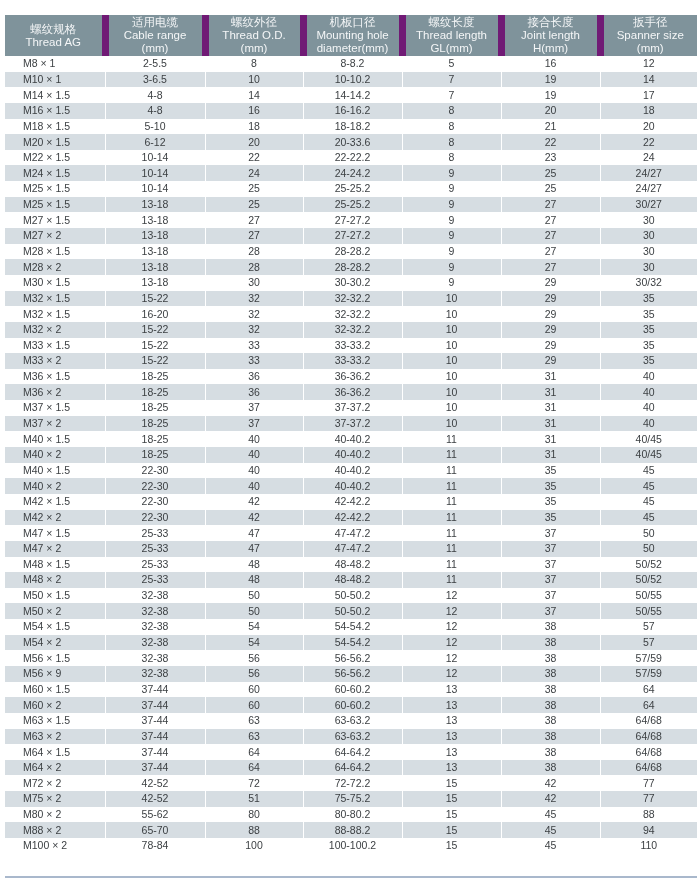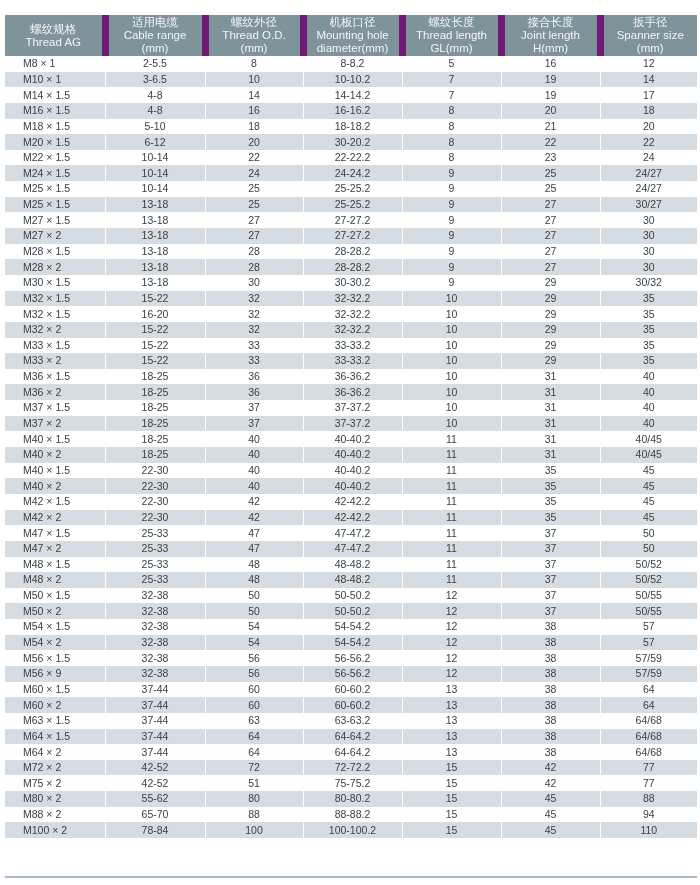--- a/index.html
+++ b/index.html
@@ -121,21 +121,21 @@
           <td>18</td>
           <td>18-18.2</td>
           <td>8</td>
           <td>21</td>
           <td>20</td>
         </tr>
         <tr>
           <td>M20 × 1.5</td>
           <td>6-12</td>
           <td>20</td>
-          <td>30-20.2</td>
+          <td>20-33.6</td>
           <td>8</td>
           <td>22</td>
           <td>22</td>
         </tr>
         <tr>
           <td>M22 × 1.5</td>
           <td>10-14</td>
           <td>22</td>
           <td>22-22.2</td>
           <td>8</td>
@@ -460,20 +460,29 @@
         <tr>
           <td>M63 × 1.5</td>
           <td>37-44</td>
           <td>63</td>
           <td>63-63.2</td>
           <td>13</td>
           <td>38</td>
           <td>64/68</td>
         </tr>
         <tr>
+          <td>M63 × 2</td>
+          <td>37-44</td>
+          <td>63</td>
+          <td>63-63.2</td>
+          <td>13</td>
+          <td>38</td>
+          <td>64/68</td>
+        </tr>
+        <tr>
           <td>M64 × 1.5</td>
           <td>37-44</td>
           <td>64</td>
           <td>64-64.2</td>
           <td>13</td>
           <td>38</td>
           <td>64/68</td>
         </tr>
         <tr>
           <td>M64 × 2</td>

